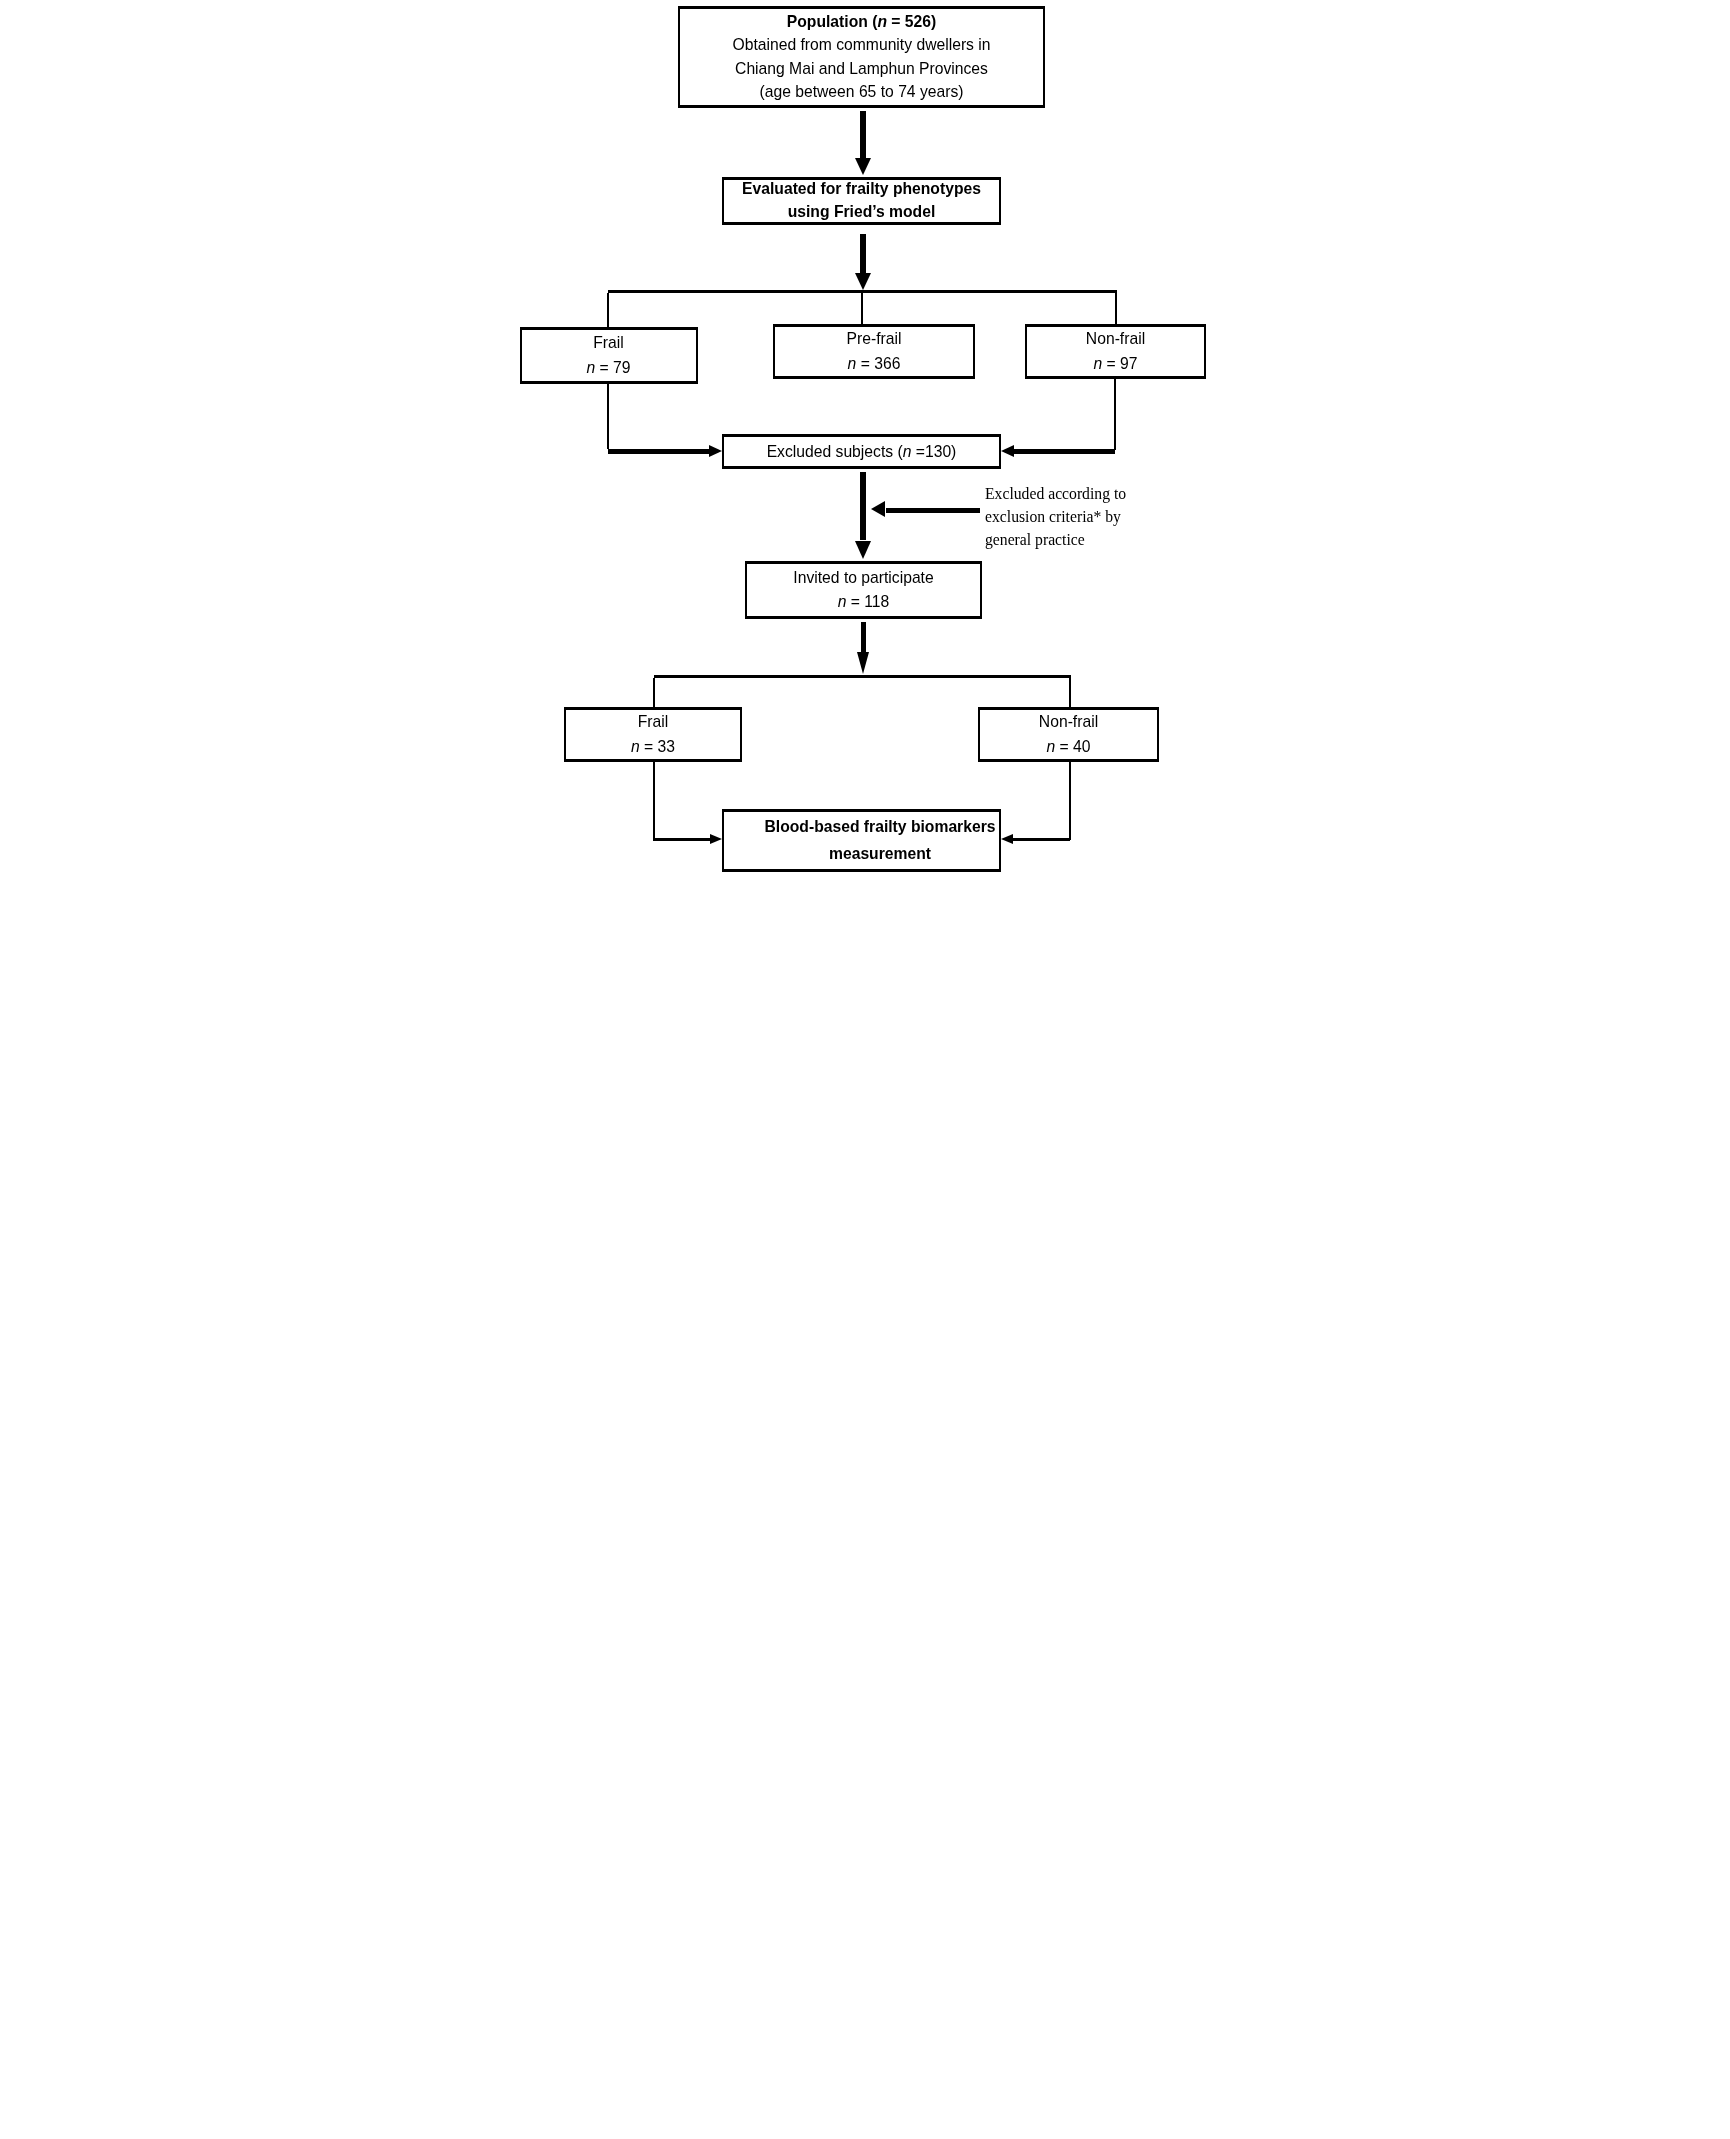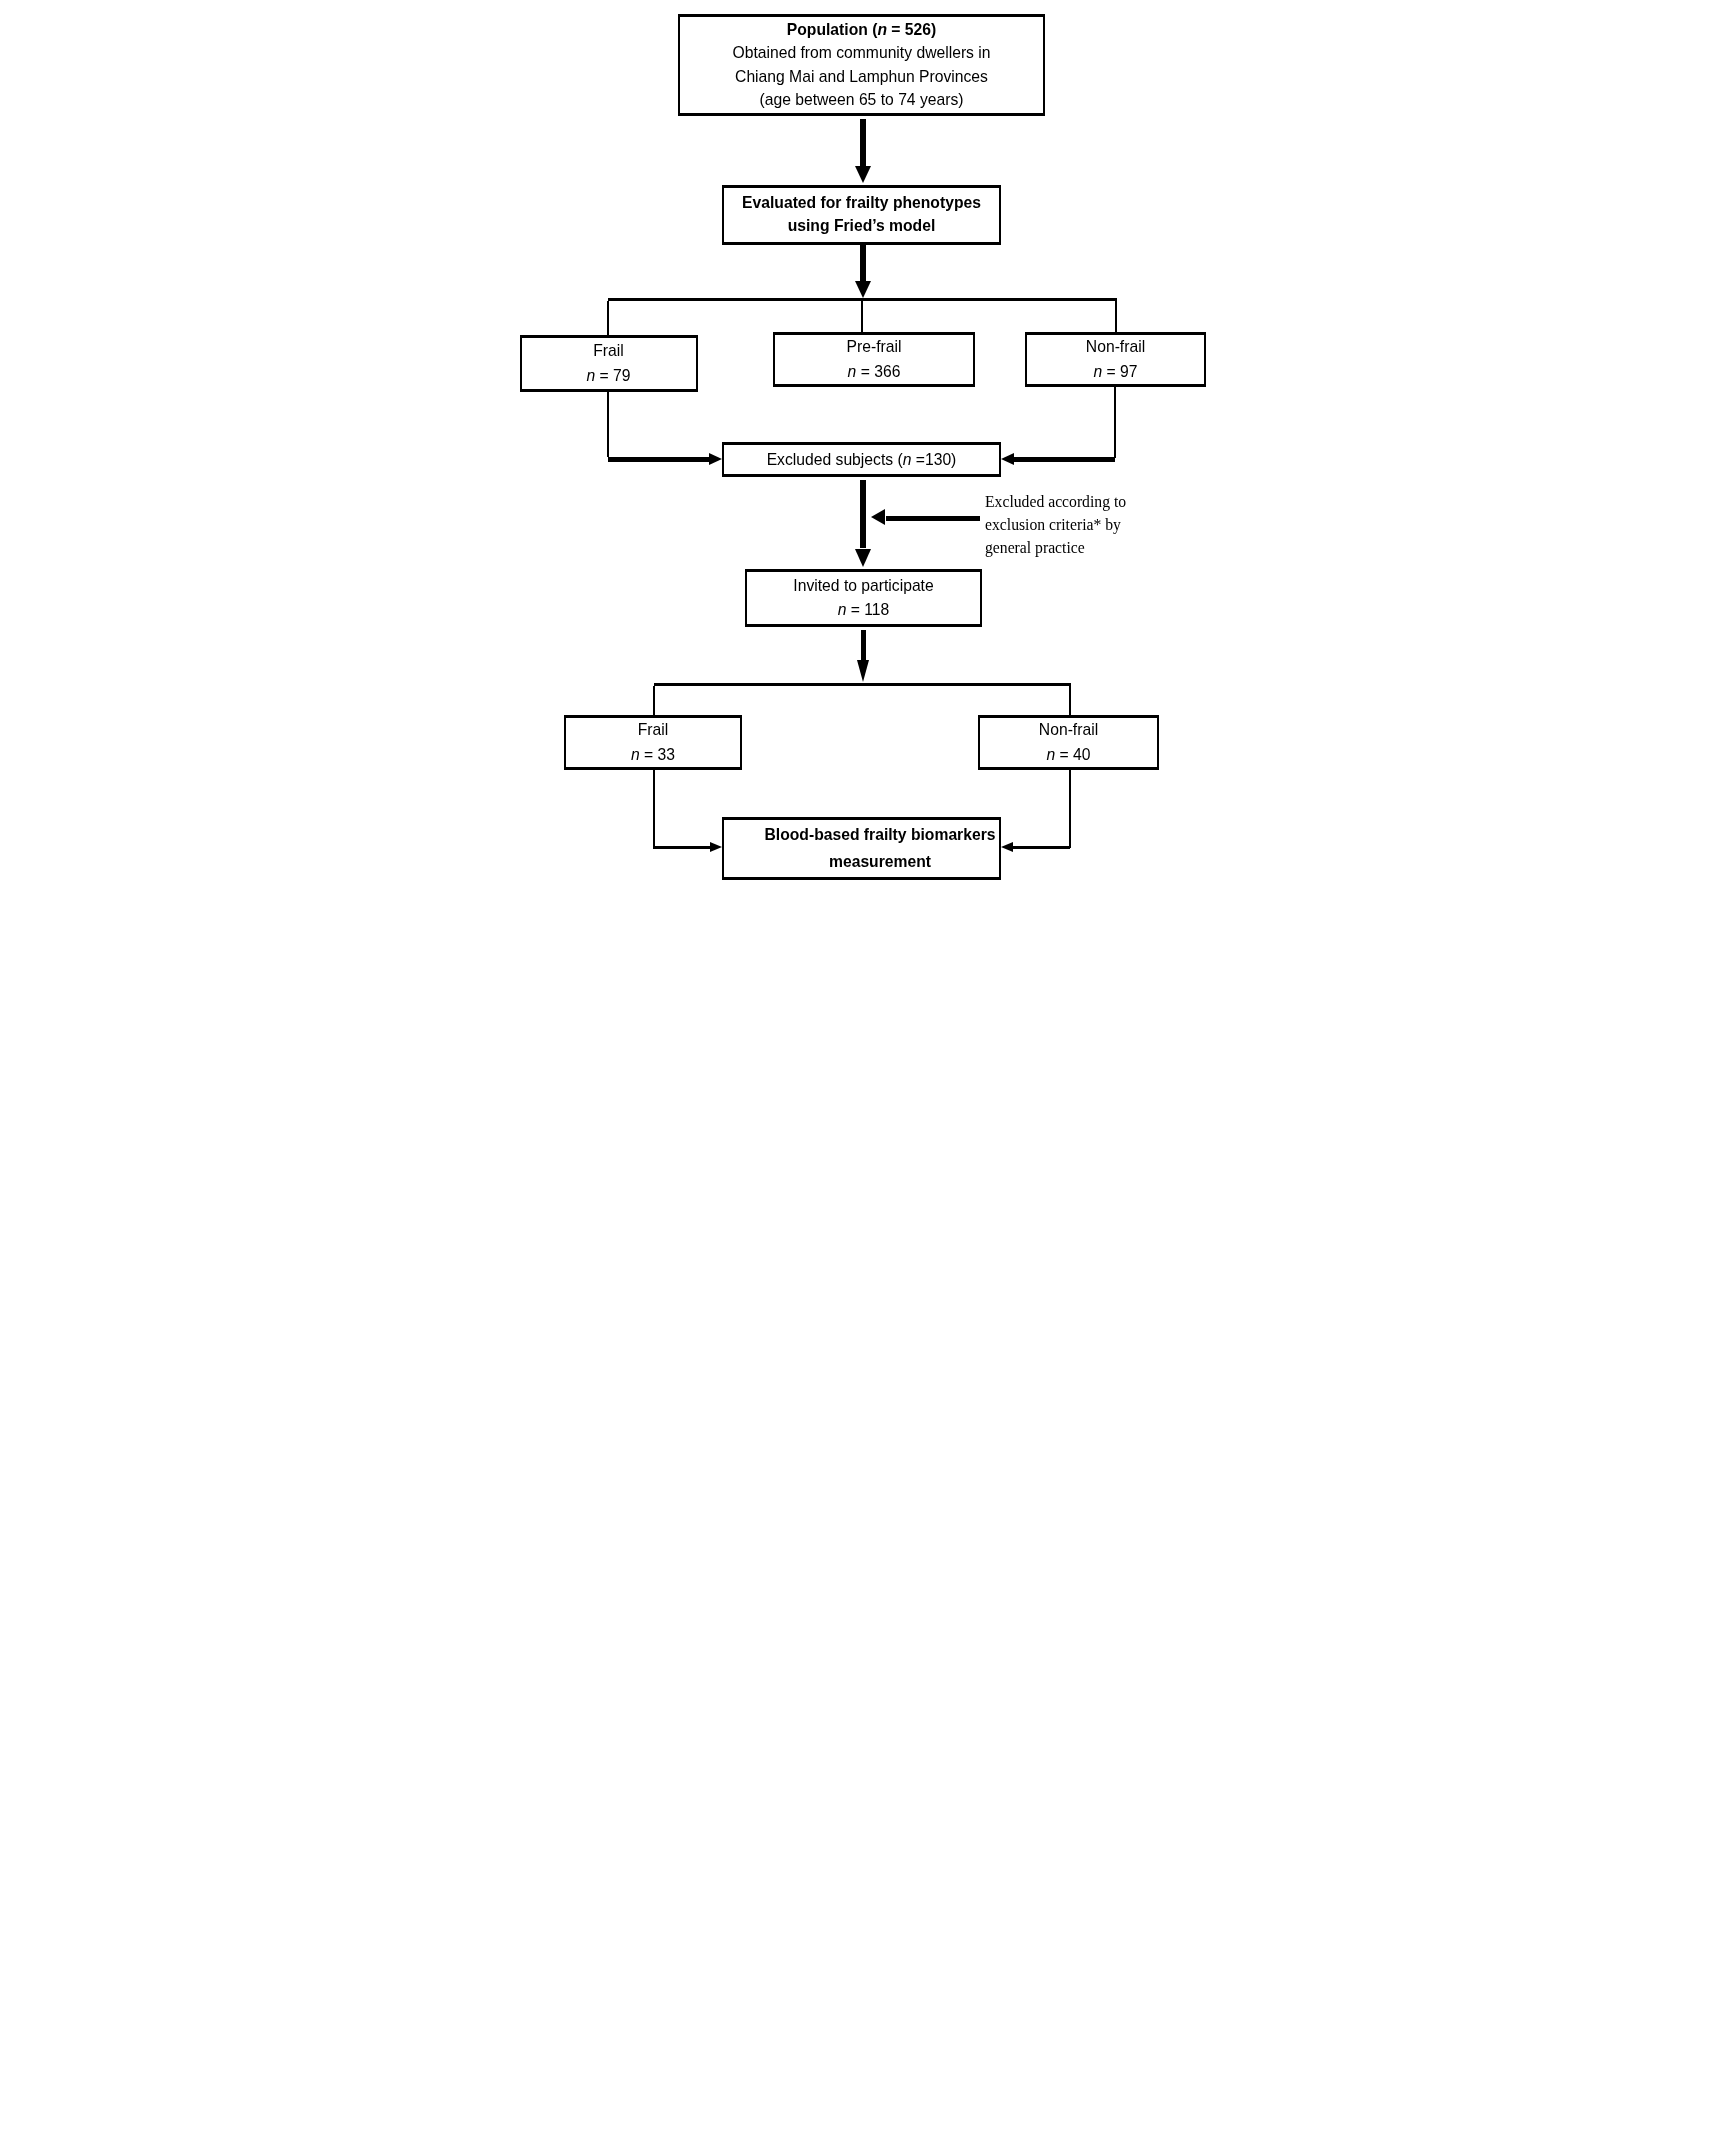--- a/index.html
+++ b/index.html
@@ -5,21 +5,21 @@
   html, body {
     margin: 0;
     padding: 0;
     background: #ffffff;
     font-family: "Liberation Sans", sans-serif;
   }
   #canvas {
     position: relative;
     width: 720px;
     height: 890px;
-    margin: 8px auto;
+    margin: 0 auto;
     background: #ffffff;
     color: #000000;
   }
   .box {
     position: absolute;
     box-sizing: border-box;
     background: #ffffff;
     border: 2.2px solid #000000;
     border-top-width: 3.9px;
     border-bottom-width: 3.9px;
@@ -67,21 +67,21 @@
       <span class="bold">Population (</span><span class="bold it">n</span><span class="bold"> = 526)</span>
     </div>
     <div>Obtained from community dwellers in</div>
     <div>Chiang Mai and Lamphun Provinces</div>
     <div>(age between 65 to 74 years)</div>
   </div>
 
   <div class="shaft" style="left:355px; top:111px; width:5.6px; height:47px;"></div>
   <div class="tri head-down-big" style="left:350px; top:158px;"></div>
 
-  <div class="box" style="left:217px; top:177px; width:279px; height:60px; line-height:1.46;">
+  <div class="box" style="left:217px; top:177px; width:279px; height:48px; line-height:1.46;">
     <div class="bold">Evaluated for frailty phenotypes</div>
     <div class="bold">using Fried’s model</div>
   </div>
 
   <div class="shaft" style="left:355px; top:234px; width:5.6px; height:39px;"></div>
   <div class="tri head-down-big" style="left:350px; top:273px;"></div>
 
   <div class="hline" style="left:103px; top:290px; width:509px; height:2.8px;"></div>
   <div class="vline" style="left:102px; top:293px; width:1.7px; height:35px;"></div>
   <div class="vline" style="left:356px; top:293px; width:1.7px; height:31px;"></div>

